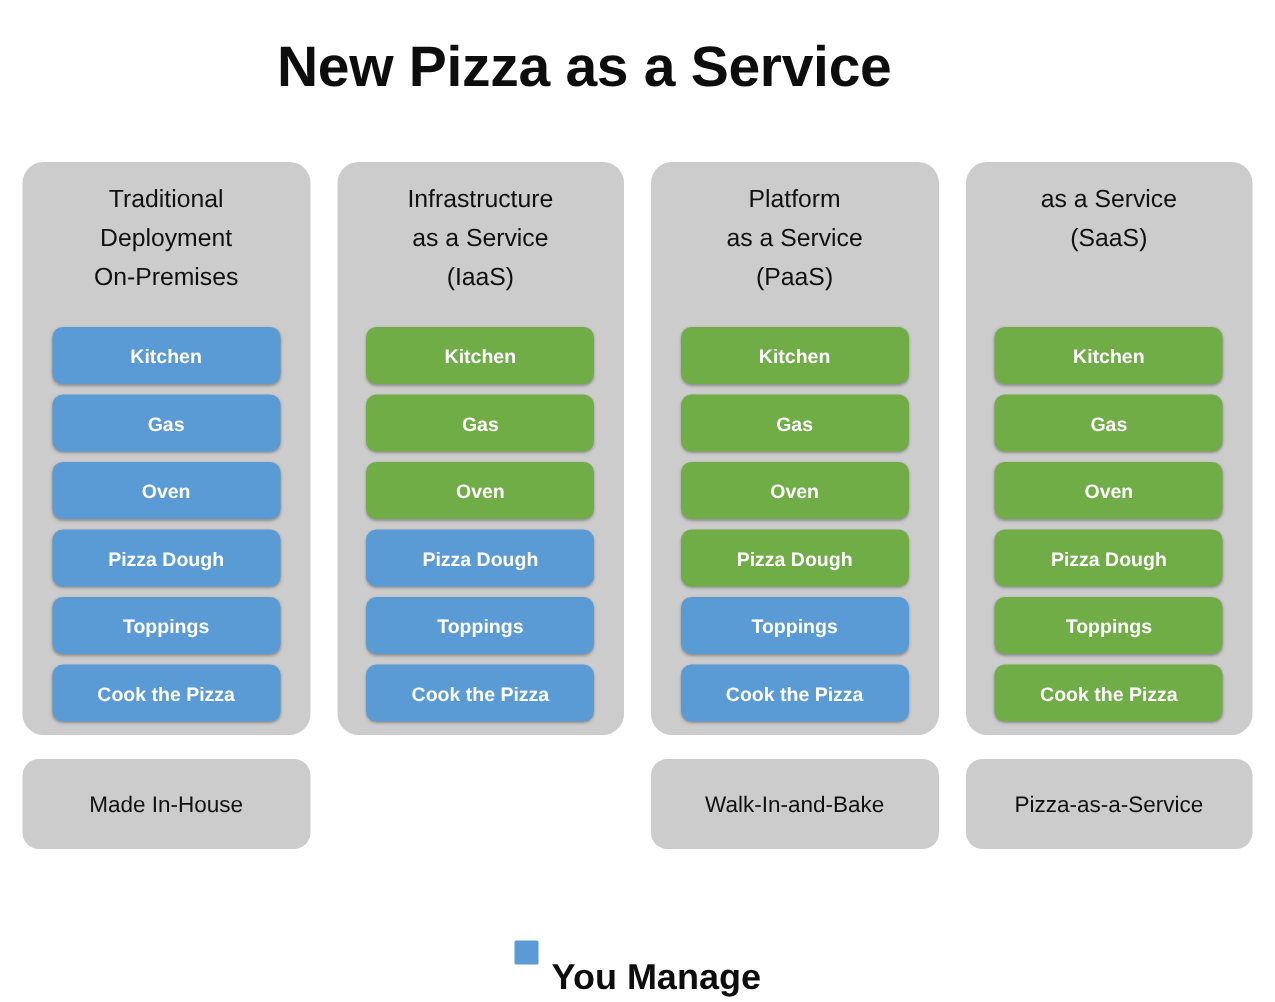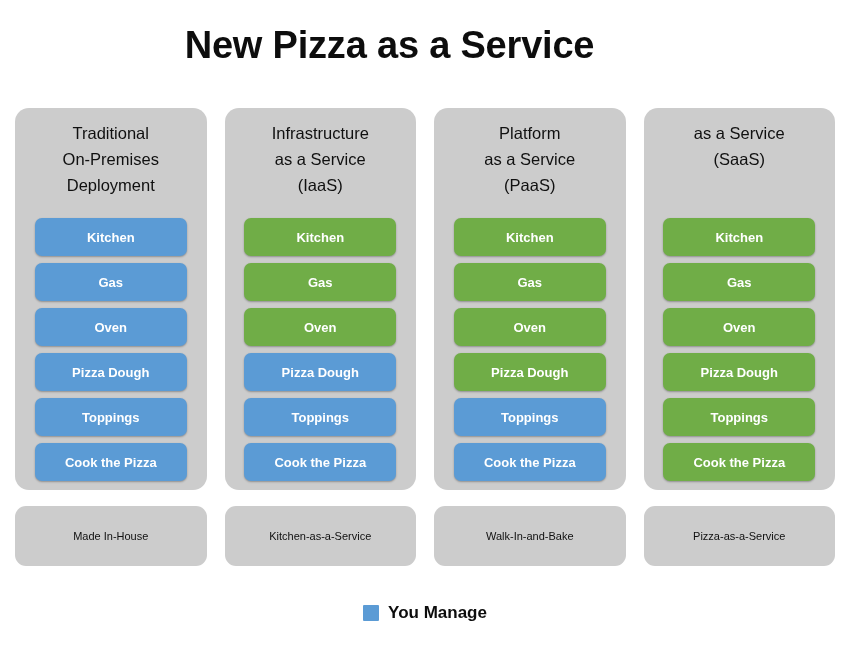--- a/index.html
+++ b/index.html
@@ -91,21 +91,21 @@
   .item.green { background: #70ad47; }
 
   .footer-box {
     margin-top: 16px;
     height: 60px;
     background: #cccccc;
     border-radius: 11px;
     display: flex;
     align-items: center;
     justify-content: center;
-    font-size: 11px;
+    font-size: 15px;
     color: #101010;
     box-sizing: border-box;
   }
 
   #legend {
     position: absolute;
     top: 603px;
     left: 0;
     width: 850px;
     display: flex;
@@ -117,37 +117,38 @@
     align-items: center;
     gap: 9px;
   }
   .legend-swatch {
     width: 16px;
     height: 16px;
     border-radius: 1px;
     display: block;
   }
   .legend-label {
-    font-size: 17px;
+    font-size: 24px;
     font-weight: bold;
     color: #0d0d0d;
+    margin-top: 35px;
   }
 </style>
 </head>
 <body>
 
 <div id="page-title">New Pizza as a Service</div>
 
 <div id="columns">
     <div class="column">
       <div class="panel">
         <div class="panel-heading">
           <span class="hline">Traditional</span>
+          <span class="hline">Deployment</span>
           <span class="hline">On-Premises</span>
-          <span class="hline">Deployment</span>
         </div>
         <div class="items">
           <div class="item blue">
             <span>Kitchen</span>
           </div>
           <div class="item blue">
             <span>Gas</span>
           </div>
           <div class="item blue">
             <span>Oven</span>
@@ -187,23 +188,20 @@
           <div class="item blue">
             <span>Pizza Dough</span>
           </div>
           <div class="item blue">
             <span>Toppings</span>
           </div>
           <div class="item blue">
             <span>Cook the Pizza</span>
           </div>
         </div>
-      </div>
-      <div class="footer-box">
-        <span>Kitchen-as-a-Service</span>
       </div>
     </div>
     <div class="column">
       <div class="panel">
         <div class="panel-heading">
           <span class="hline">Platform</span>
           <span class="hline">as a Service</span>
           <span class="hline">(PaaS)</span>
         </div>
         <div class="items">

